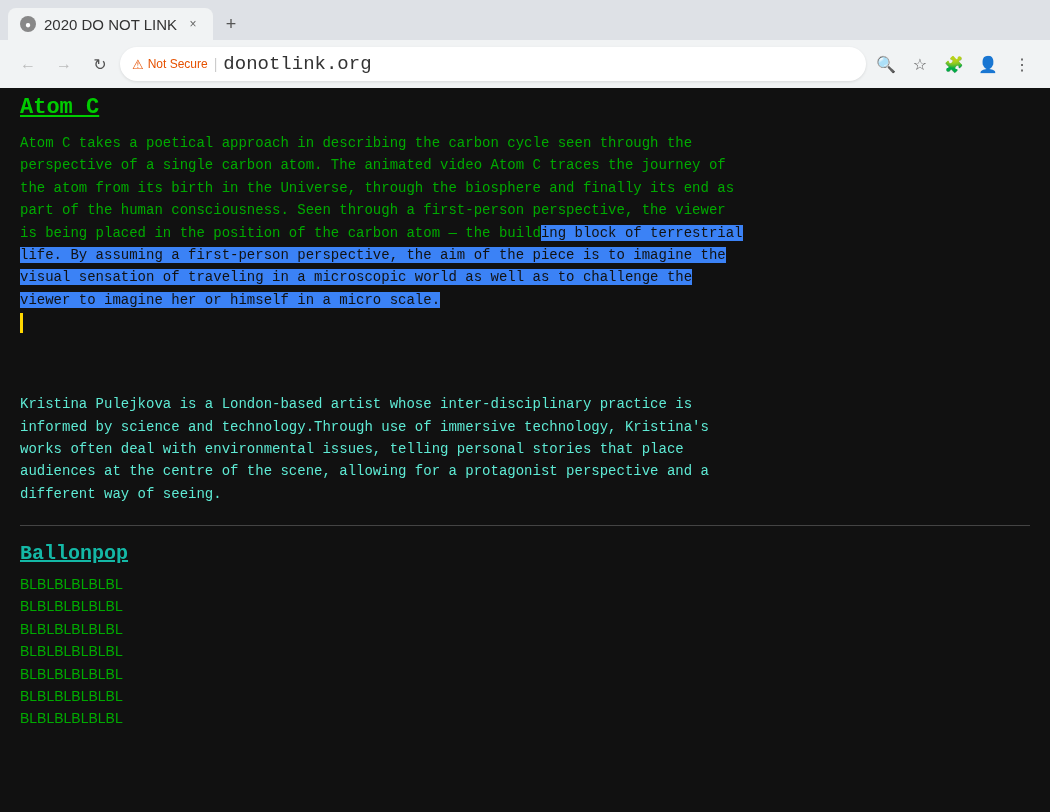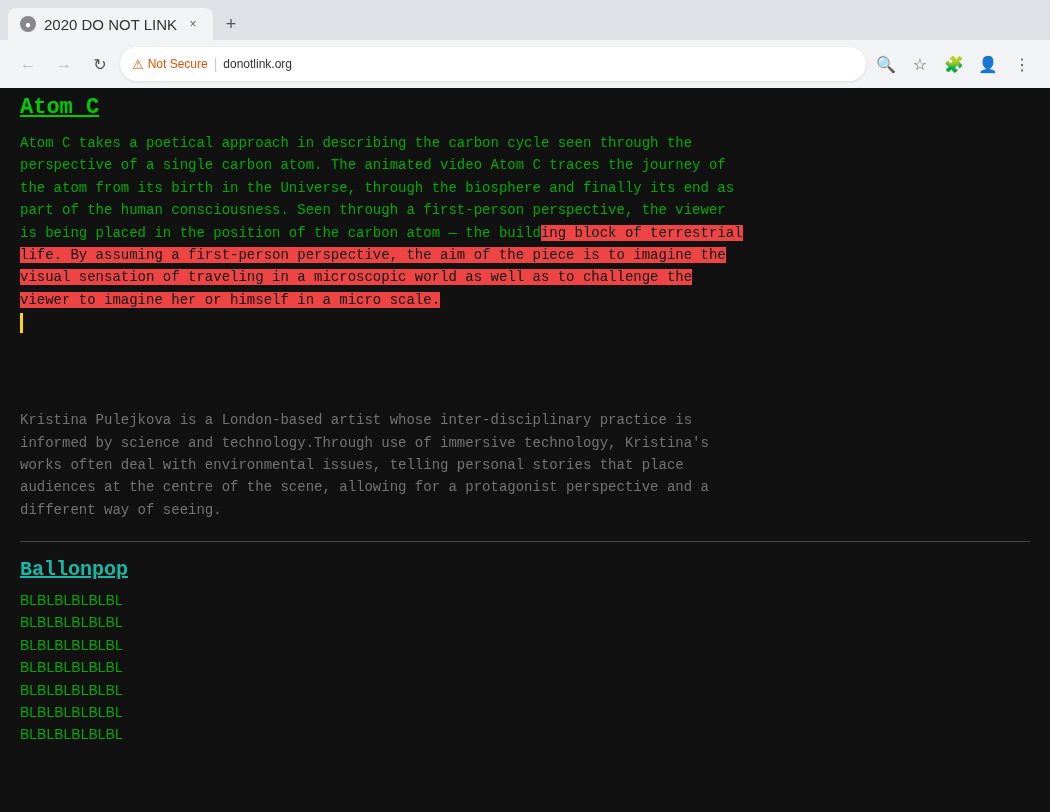--- a/index.html
+++ b/index.html
@@ -137,22 +137,23 @@
       font-size: 13px;
     }
 
     .address-separator {
       color: #ccc;
       font-size: 14px;
     }
 
     .address-text {
       color: #333;
-      font-size: 12px;
+      font-size: 19px;
       flex: 1;
+      font-family: Liberation Mono, monospace;
     }
 
     .nav-icons-right {
       display: flex;
       align-items: center;
       gap: 2px;
     }
 
     .nav-icon-btn {
       width: 32px;
@@ -189,21 +190,21 @@
     .description-text {
       color: #00aa00;
       font-size: 14px;
       line-height: 1.6;
       font-family: 'Courier New', Courier, monospace;
       margin-bottom: 8px;
       text-align: right;
     }
 
     .highlighted-text {
-      background-color: #ef4444;
+      background-color: #3b82f6;
       color: #111111;
       font-size: 14px;
       line-height: 1.6;
       font-family: 'Courier New', Courier, monospace;
       display: inline;
     }
 
     .cursor-line {
       display: flex;
       align-items: center;
@@ -212,25 +213,24 @@
     }
 
     .cursor-indicator {
       width: 3px;
       height: 20px;
       background: #ffd700;
       display: inline-block;
     }
 
     .bio-text {
-      color: #737373;
-      font-size: 14px;
-      line-height: 1.6;
-      font-family: 'Courier New', Courier, monospace;
-      margin-top: 16px;
+      color: #5eead4;
+      font-size: 14px;
+      line-height: 1.6;
+      font-family: 'Courier New', Courier, monospace;
       margin-bottom: 20px;
     }
 
     .divider {
       border: none;
       border-top: 1px solid #444;
       margin: 16px 0;
     }
 
     .section-link {

